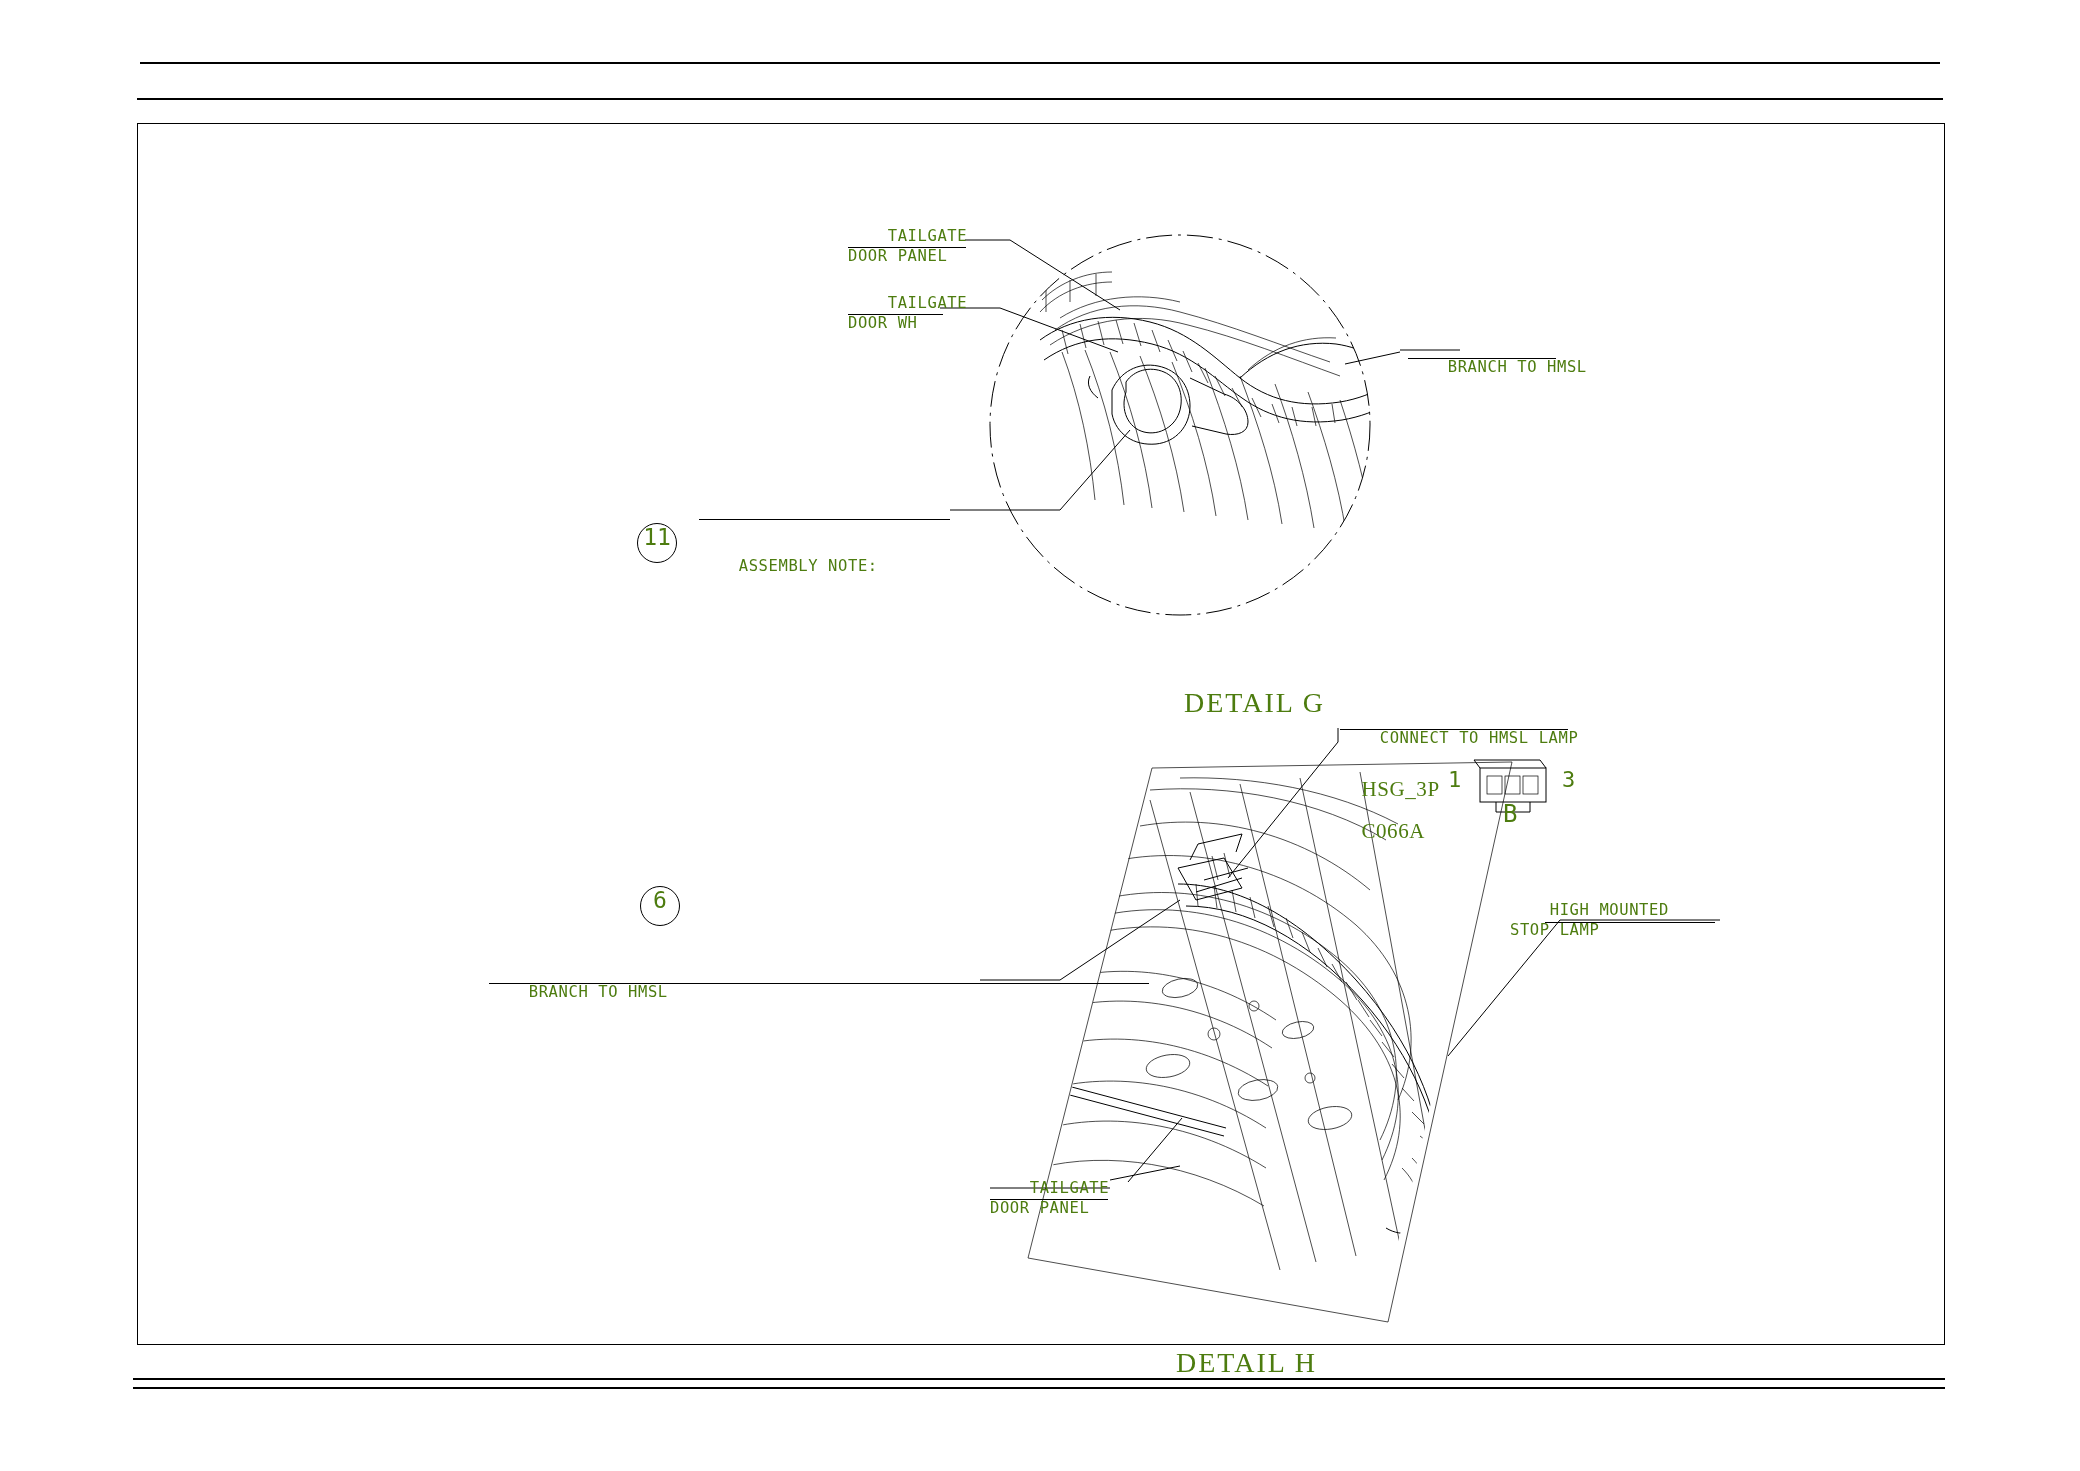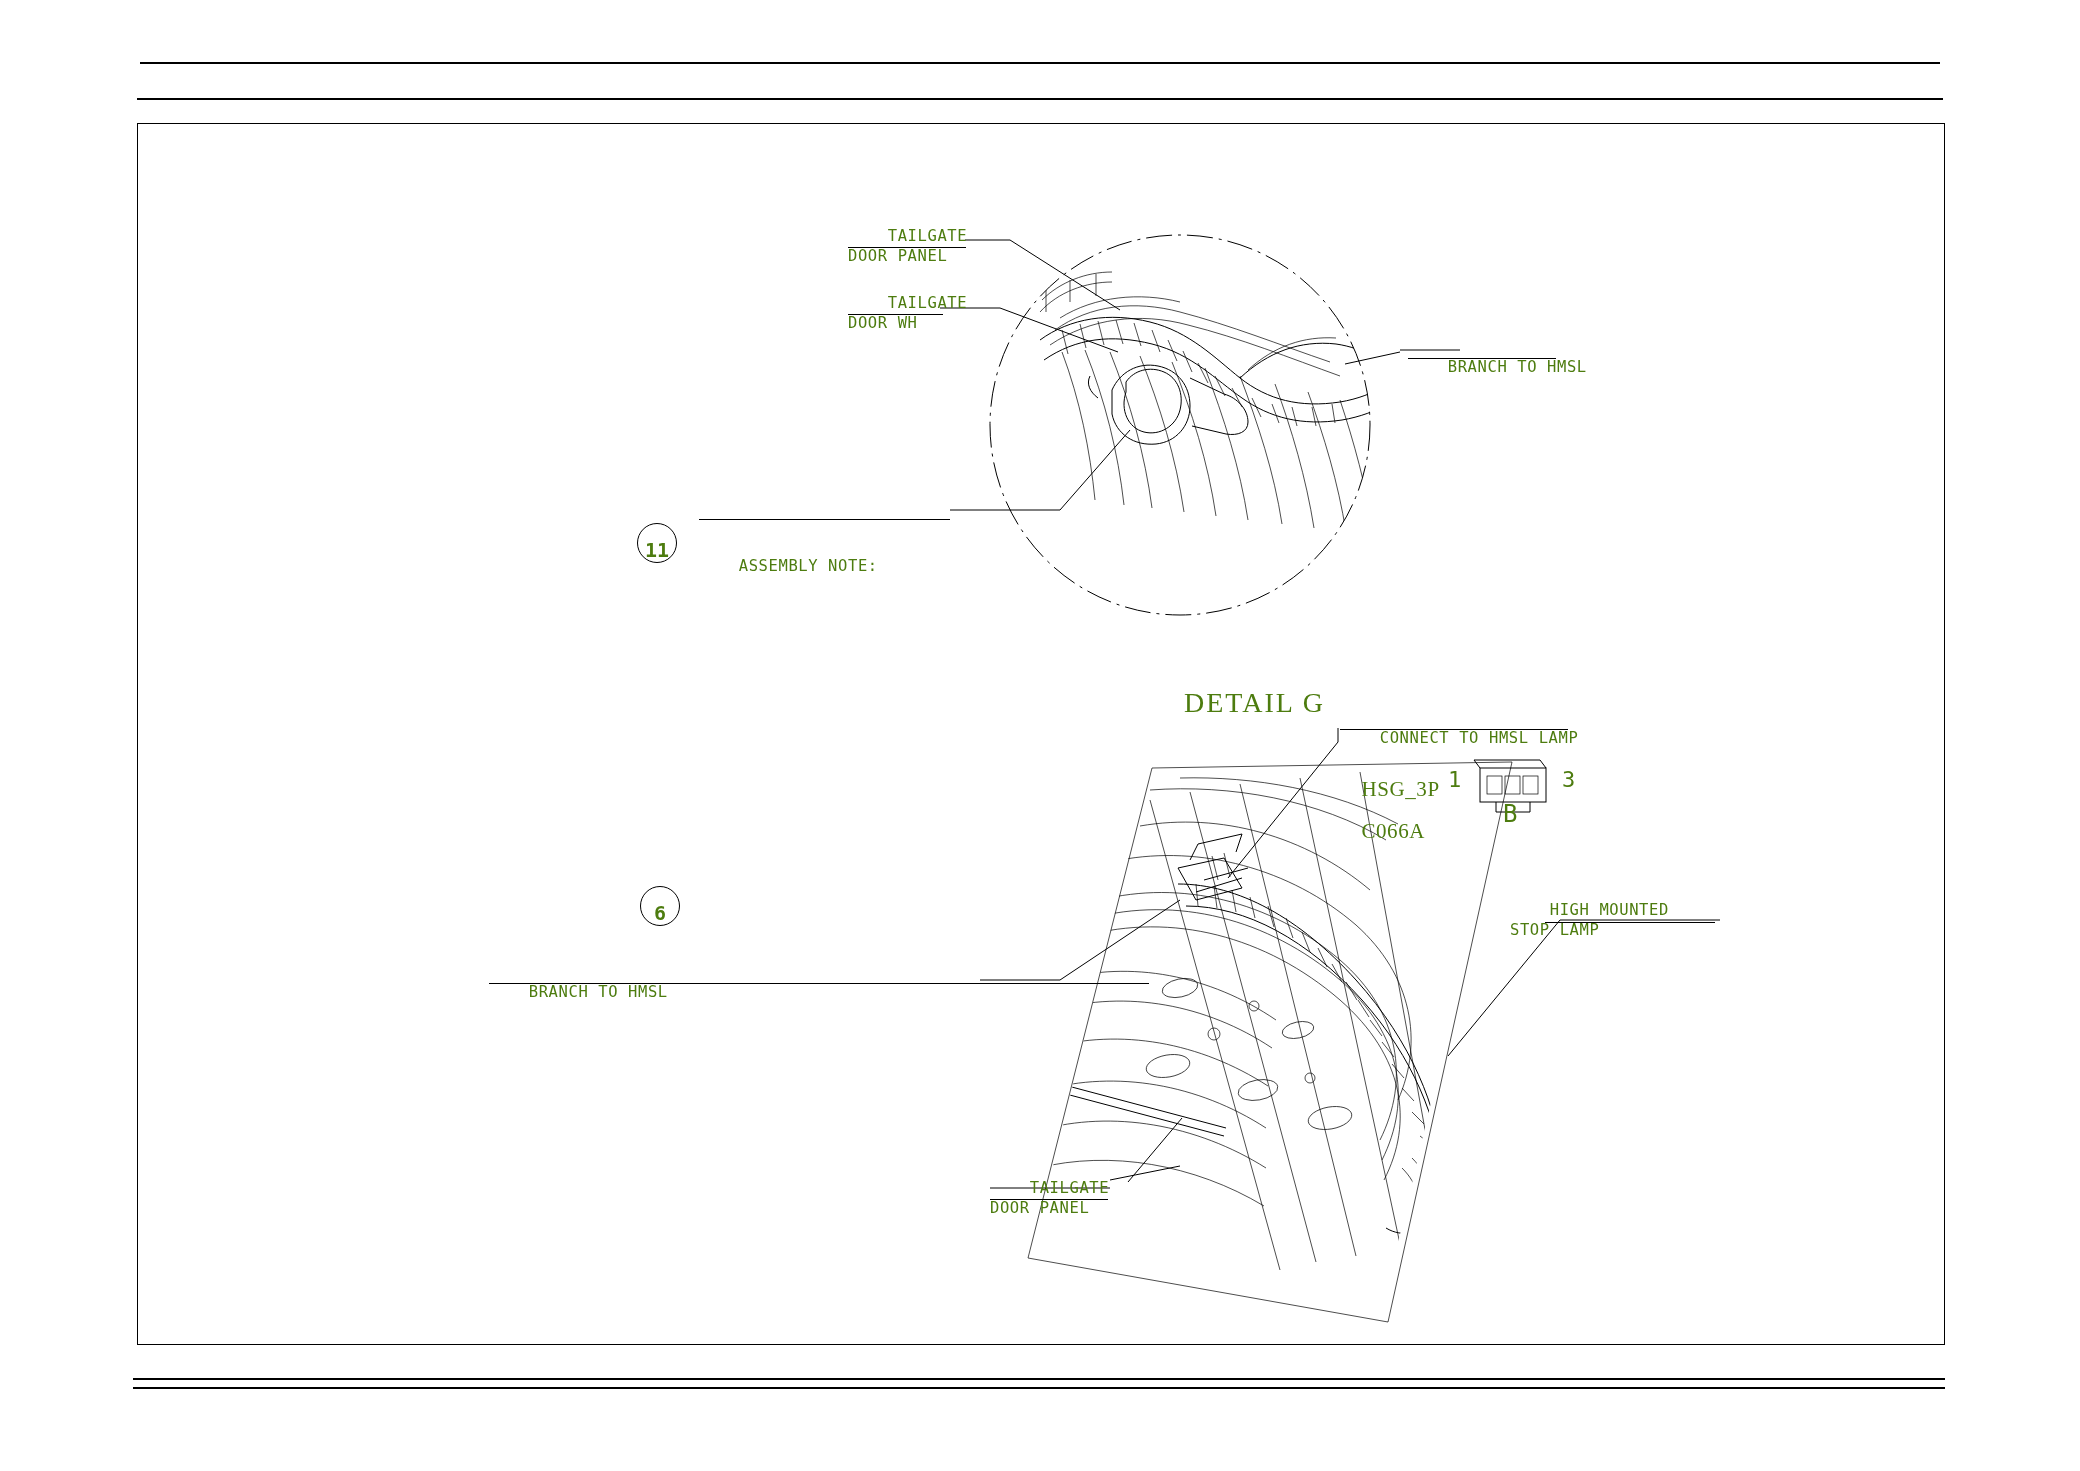--- a/index.html
+++ b/index.html
@@ -44,25 +44,24 @@
     letter-spacing: 2px;
     white-space: pre;
   }
   .balloon {
     position: absolute;
     width: 38px;
     height: 38px;
     border: 1.4px solid #000000;
     border-radius: 50%;
     font-family: "DejaVu Sans Mono", monospace;
-    font-size: 20px;
+    font-size: 23px;
     display: flex;
-    align-items: flex-end;
+    align-items: flex-start;
     justify-content: center;
-    font-weight: bold;
   }
   .pin-num {
     position: absolute;
     font-family: "DejaVu Sans Mono", monospace;
     font-size: 22px;
   }
   svg.overlay {
     position: absolute;
     left: 0;
     top: 0;
@@ -328,14 +327,17 @@
   </div>
   <div class="hline" style="left:489px; top:983px; width:660px;"></div>
 
 
   <div class="lbl" style="left:990px; top:1158px;">
     <span>TAILGATE
 DOOR PANEL</span>
   </div>
   <div class="hline" style="left:990px; top:1199px; width:118px;"></div>
 
+  <div class="detail-title" style="left:1140px; top:1315px;">
+    <span>DETAIL H</span>
+  </div>
 
 </div>
 
 </body></html>

